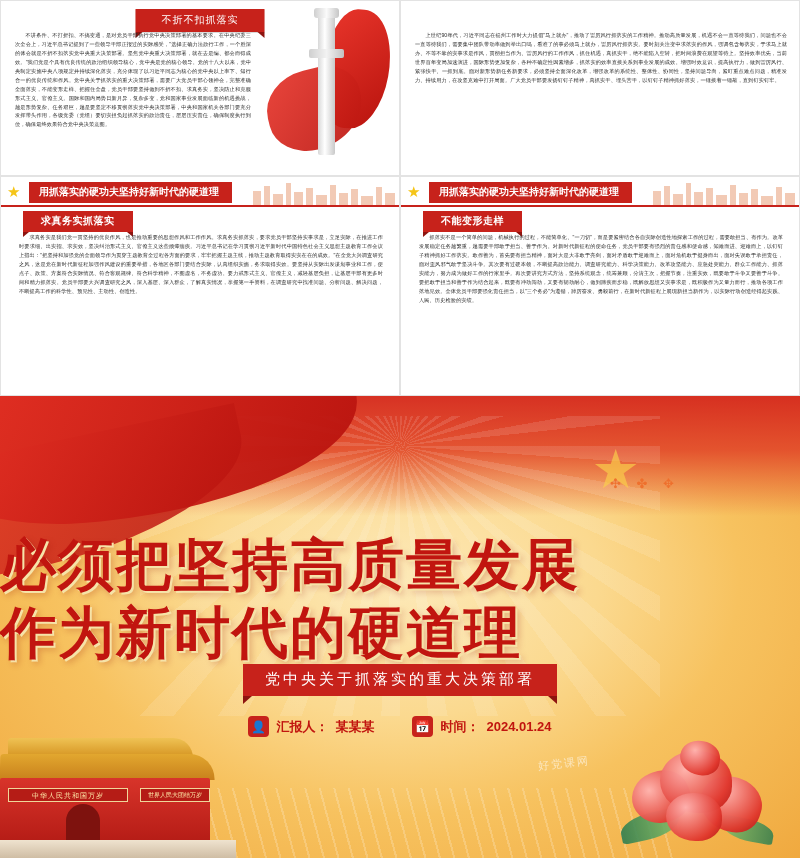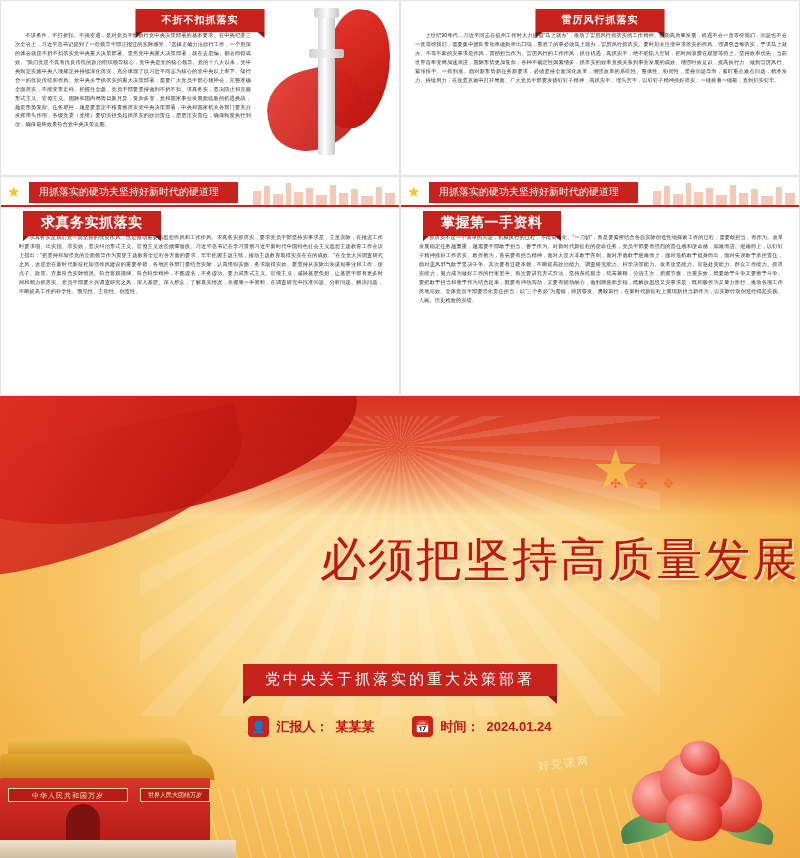--- a/index.html
+++ b/index.html
@@ -28,21 +28,21 @@
   }
 
   
   .pill {
     position: absolute;
     left: 50%; transform: translateX(-50%);
     top: 8px;
     background: #c7221b;
     color: #ffffff;
     font-size: 10px;
-    font-weight: bold;
+    font-weight: normal;
     padding: 4px 26px 5px 26px;
     letter-spacing: 1px;
     white-space: nowrap;
     box-shadow: 0 1px 0 rgba(0,0,0,.15);
   }
   .pill::before, .pill::after {
     content: "";
     position: absolute;
     top: 100%;
     border-style: solid;
@@ -50,21 +50,21 @@
   .pill::before { left: 0; border-width: 0 0 6px 7px; border-color: transparent transparent transparent #8e1410; }
   .pill::after { right: 0; border-width: 0 7px 6px 0; border-color: transparent #8e1410 transparent transparent; }
 
   
   .pill-sm {
     position: absolute;
     left: 22px;
     top: 34px;
     background: #c7221b;
     color: #fff;
-    font-size: 14px;
+    font-size: 10px;
     font-weight: bold;
     padding: 3px 18px 4px 18px;
     letter-spacing: .5px;
     white-space: nowrap;
   }
   .pill-sm::before, .pill-sm::after {
     content: "";
     position: absolute; top: 100%;
     border-style: solid;
   }
@@ -78,22 +78,22 @@
     border-bottom: 2px solid #c7221b;
     overflow: hidden;
   }
   .slide-head .skyline {
     position: absolute; right: 0; top: 2px; width: 150px; height: 26px;
     opacity: .55;
   }
   .head-pill {
     position: absolute; left: 28px; top: 5px;
     background: #c7221b; color: #fff;
-    font-size: 10px; font-weight: normal;
-    padding: 3px 19px 4px 10px;
+    font-size: 10px; font-weight: bold;
+    padding: 3px 13px 4px 10px;
     white-space: nowrap;
   }
   .head-star {
     position: absolute; left: 6px; top: 7px;
     width: 16px; height: 16px;
     color: #f5c518; font-size: 15px; line-height: 16px;
   }
 
   .body-text {
     position: absolute;
@@ -163,24 +163,24 @@
     background: repeating-conic-gradient(from 0deg at 50% 10%,
       rgba(255,255,255,.20) 0deg 4deg, rgba(255,255,255,0) 4deg 10deg);
     opacity: .6;
   }
   .big-star {
     position: absolute; right: 160px; top: 46px;
     font-size: 54px; color: #fbd24b; opacity: .65; line-height: 1;
   }
   .hero-title {
     position: absolute; left: 0; right: 0; top: 135px;
-    text-align: right;
+    text-align: left;
     color: #c1150f;
-    font-weight: normal;
-    font-size: 46px;
+    font-weight: bold;
+    font-size: 56px;
     letter-spacing: 2px;
     line-height: 1.22;
     text-shadow: 2px 2px 0 #f6e3a8, 4px 4px 6px rgba(150,20,10,.25);
   }
   .hero-title .l2 { display: block; }
   .hero-sub {
     position: absolute; left: 50%; transform: translateX(-50%);
     top: 268px;
     background: #c7221b;
     color: #ffffff;
@@ -307,21 +307,20 @@
       <div class="pill">不折不扣抓落实</div>
       <div class="hua-wrap">
         <div class="ribbon-a"></div>
         <div class="ribbon-b"></div>
         <div class="column"></div>
       </div>
       <p class="body-text">不讲条件、不打折扣、不搞变通，是对党员干部执行党中央决策部署的基本要求。在中央纪委三次全会上，习近平总书记提到了一些领导干部正报过的实际感受，"选择正确力法政行工作，一个胜深的体会就是不折不扣落实党中央重大决策部署。坚焦党中央重大决策部署，就在去是编、都会而得成效。"我们党是个具有优良传统的政治组织领导核心，党中央是党的核心领导。党的十八大以来，党中央制定实施中央八项规定并持续深化落实，充分体现了以习近平同志为核心的党中央以上率下、知行合一的优良传统和作风。党中央关于抓落实的重大决策部署，需要广大党员干部心领神会，完整准确全面落实，不能变形走样、把握住全盘，党员干部要坚持做到不折不扣、求真务实，坚决防止和克服形式主义、官僚主义。国际和国内局势日新月异，复杂多变，党和国家事业发展面临新的机遇挑战，越是形势复杂、任务艰巨，越是要坚定不移贯彻落实党中央决策部署，中央和国家机关各部门要充分发挥带头作用，各级党委（党组）要切实担负起抓落实的政治责任，层层压实责任，确保制度执行到位，确保最终效果符合党中央决策意图。</p>
     </div>
 
     <div class="slide slide2">
-      <div class="pill">雷厉风行抓落实</div>
       <p class="body-text">上世纪90年代，习近平同志在福州工作时大力提倡"马上就办"，推动了雷厉风行抓落实的工作精神。推动高质量发展，机遇不会一直等待我们，问题也不会一直等待我们，需要集中团队带动率做到举出口吗，看准了的事必须马上就办，雷厉风行抓落实。要时刻关注变中求落实的作风，强调包含每落实，于求马上就办、不等不靠的实事求是作风，贯彻担当作为、雷厉风行的工作作风，抓住机遇，真抓实干，绝不能陷入空转，把时间浪费在观望等待上。坚持效率优先，当前世界百年变局加速演进，国际形势更加复杂，各种不确定性因素增多，抓落实的效率直接关系到事业发展的成效。增强时效意识，提高执行力，做到雷厉风行、紧张快干、一抓到底。面对新形势新任务新要求，必须坚持全面深化改革，增强改革的系统性、整体性、协同性，坚持问题导向，紧盯重点难点问题，精准发力、持续用力，在攻坚克难中打开局面。广大党员干部要发扬钉钉子精神，真抓实干、埋头苦干，以钉钉子精神抓好落实，一锤接着一锤敲，直到钉实钉牢。</p>
     </div>
 
     <div class="slide slide3">
       <div class="slide-head">
         <div class="head-star">★</div>
         <div class="head-pill">用抓落实的硬功夫坚持好新时代的硬道理</div>
         <svg class="skyline" viewBox="0 0 150 26" preserveAspectRatio="none">
           <g fill="#e8a07a">
             <rect x="4" y="12" width="8" height="14"></rect>
@@ -359,35 +358,36 @@
             <rect x="67" y="16" width="11" height="10"></rect>
               <rect x="81" y="6" width="6" height="20"></rect>
             <rect x="90" y="14" width="9" height="12"></rect>
               <rect x="102" y="10" width="7" height="16"></rect>
             <rect x="112" y="17" width="12" height="9"></rect>
               <rect x="127" y="8" width="6" height="18"></rect>
             <rect x="136" y="14" width="10" height="12"></rect>
           </g>
         </svg>
       </div>
-      <div class="pill-sm">掌握第一手资料</div>
+      <div class="pill-sm">不能变形走样</div>
       <p class="body-text">抓落实不是一个简单的问题，机械执行的过程，不能简单化、"一刀切"，而是要紧密结合各自实际创造性地探索工作的过程，需要敢担当、有作为。改革发展稳定任务越繁重，越需要干部敢于担当、善于作为。对新时代新征程的使命任务，党员干部要有强烈的责任感和使命感，知难而进、迎难而上，以钉钉子精神抓好工作落实。敢作善为，首先要有担当精神，面对大是大非敢于亮剑，面对矛盾敢于迎难而上，面对危机敢于挺身而出，面对失误敢于承担责任，面对歪风邪气敢于坚决斗争。其次要有过硬本领，不断提高政治能力、调查研究能力、科学决策能力、改革攻坚能力、应急处突能力、群众工作能力、抓落实能力，努力成为做好工作的行家里手。再次要讲究方式方法，坚持系统观念，统筹兼顾，分清主次，把握节奏，注重实效，既要敢于斗争又要善于斗争。要把敢于担当和善于作为结合起来，既要有冲劲闯劲，又要有韧劲耐心，做到蹄疾而步稳，既解放思想又实事求是，既积极作为又量力而行，推动各项工作落地见效。全体党员干部要强化责任担当，以"三个务必"为遵循，踔厉奋发、勇毅前行，在新时代新征程上展现新担当新作为，以实际行动创造经得起实践、人民、历史检验的实绩。</p>
     </div>
   </div>
 
   <div class="hero">
     <div class="hero-top-red"></div>
     <div class="sun-rays"></div>
     <div class="swoosh swoosh1"></div>
     <div class="swoosh swoosh2"></div>
     <div class="big-star">★</div>
     <div class="butterflies">✣ ✤ ✥</div>
 
     <h1 class="hero-title">
       <span>必须把坚持高质量发展</span>
+      <span class="l2">作为新时代的硬道理</span>
     </h1>
 
     <div class="hero-sub">党中央关于抓落实的重大决策部署</div>
 
     <div class="hero-meta">
       <div class="meta-item">
         <span class="meta-icon">👤</span>
         <span>汇报人：</span>
         <span>某某某</span>
       </div>

